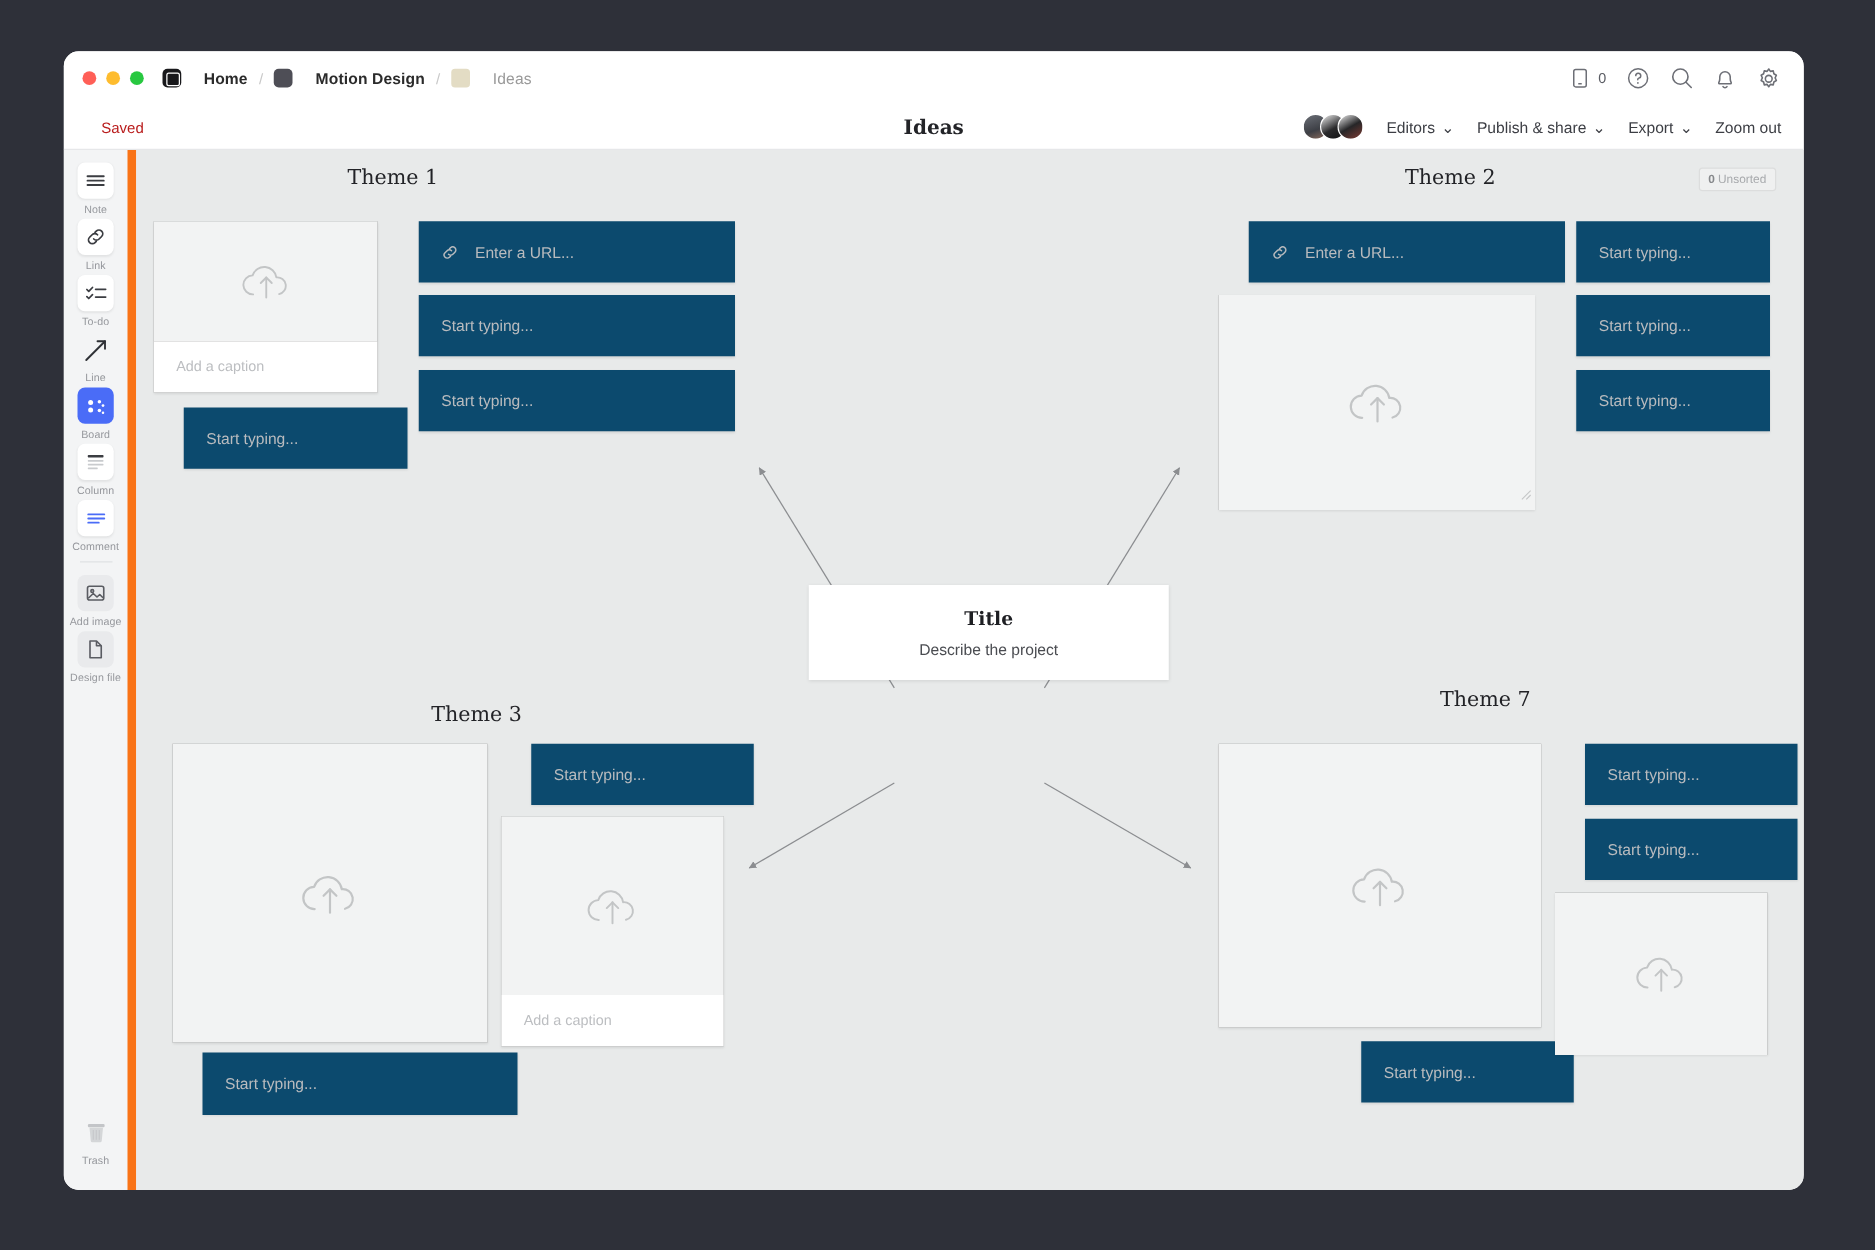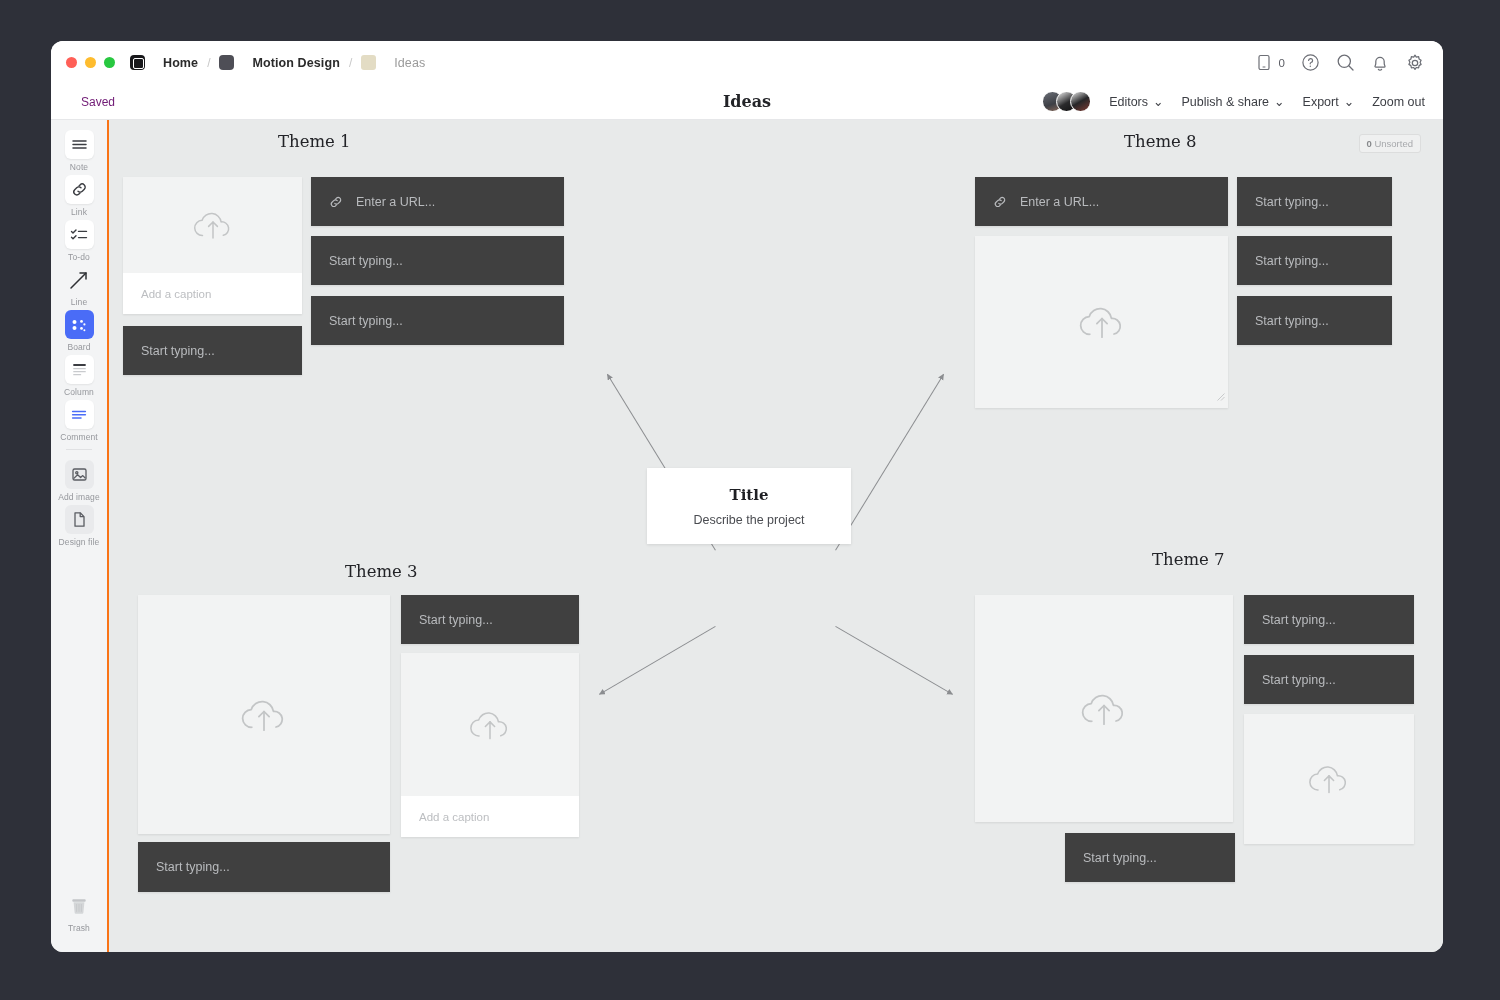--- a/index.html
+++ b/index.html
@@ -64,21 +64,21 @@
   .subbar {
     height: 36px;
     flex: 0 0 36px;
     background: #ffffff;
     border-bottom: 1px solid #e6e7e9;
     display: flex;
     align-items: center;
     padding: 0 18px 0 30px;
     position: relative;
   }
-  .saved { font-size: 12px; color: #701a75; }
+  .saved { font-size: 12px; color: #b91c1c; }
   .doc-title {
     position: absolute; left: 0; right: 0; text-align: center;
     font-family: "DejaVu Serif", "Liberation Serif", serif;
     font-weight: 700; font-size: 16px; color: #232428;
     pointer-events: none;
   }
   .sub-right { margin-left: auto; display: flex; align-items: center; gap: 18px; z-index: 2; }
   .avatars { display: flex; align-items: center; }
   .avatar {
     width: 21px; height: 21px; border-radius: 50%;
@@ -95,21 +95,21 @@
   }
   .caret { display: inline-block; }
 
   
   .body { flex: 1; display: flex; min-height: 0; }
 
   
   .sidebar {
     width: 58px; flex: 0 0 58px;
     background: #f3f4f5;
-    border-right: 2px solid #f97316;
+    border-right: 7px solid #f97316;
     display: flex; flex-direction: column;
     align-items: center;
     padding-top: 10px;
     position: relative;
   }
   .tool { width: 46px; margin-bottom: 3px; display: flex; flex-direction: column; align-items: center; cursor: default; }
   .tool-box {
     width: 29px; height: 29px; border-radius: 6px;
     background: #ffffff;
     display: flex; align-items: center; justify-content: center;
@@ -132,22 +132,23 @@
 
   .theme-title {
     position: absolute;
     font-family: "DejaVu Serif", "Liberation Serif", serif;
     font-weight: 400; font-size: 16.5px; color: #222327;
     white-space: nowrap;
   }
 
   .card {
     position: absolute;
-    background: #404040;
+    background: #0c4a6e;
     box-shadow: 0 1px 2px rgba(0,0,0,.09);
+    margin-left: 24px;
   }
   .note { display: flex; align-items: center; padding: 0 18px; }
   .note-ph { font-size: 12.5px; color: #b9bbbe; }
   .url-ico { margin-right: 13px; display: flex; color: #b9bbbe; }
 
   .imgcard { position: absolute; background: #737373; box-shadow: 0 1px 2px rgba(0,0,0,.09); display: flex; flex-direction: column; }
   .imgdrop {
     flex: 1; background: #f2f3f3;
     display: flex; align-items: center; justify-content: center;
     position: relative;
@@ -448,21 +449,21 @@
       </div>
 
       <div class="card note" style="left:202px; top:116px; width:253px; height:49px;">
         <span class="note-ph">Start typing...</span>
       </div>
 
       <div class="card note" style="left:202px; top:176px; width:253px; height:49px;">
         <span class="note-ph">Start typing...</span>
       </div>
 
-      <div class="theme-title" style="left:1015px; top:12px;">Theme 8</div>
+      <div class="theme-title" style="left:1015px; top:12px;">Theme 2</div>
 
       <div class="card note" style="left:866px; top:57px; width:253px; height:49px;">
         <span class="url-ico">
           <svg width="14" height="14" viewBox="0 0 17 17" fill="none" stroke="currentColor" stroke-width="1.4" stroke-linecap="round">
             <path d="M7 10.2a3 3 0 0 0 4.3 0l2-2a3 3 0 0 0-4.3-4.3l-1 1"></path>
             <path d="M10 6.8a3 3 0 0 0-4.3 0l-2 2a3 3 0 0 0 4.3 4.3l1-1"></path>
           </svg>
         </span>
         <span class="note-ph">Enter a URL...</span>
       </div>
@@ -486,21 +487,21 @@
       <div class="card note" style="left:1128px; top:57px; width:155px; height:49px;">
         <span class="note-ph">Start typing...</span>
       </div>
       <div class="card note" style="left:1128px; top:116px; width:155px; height:49px;">
         <span class="note-ph">Start typing...</span>
       </div>
       <div class="card note" style="left:1128px; top:176px; width:155px; height:49px;">
         <span class="note-ph">Start typing...</span>
       </div>
 
-      <div class="center-card" style="left:538px; top:348px; width:204px; height:76px;">
+      <div class="center-card" style="left:538px; top:348px; width:288px; height:76px;">
         <span class="center-title">Title</span>
         <span class="center-sub">Describe the project</span>
       </div>
 
       <div class="theme-title" style="left:236px; top:430px;margin-top:12px;">Theme 3</div>
 
       <div class="imgcard" style="left:29px; top:475px; width:252px; height:239px;">
         <div class="imgdrop">
           <svg width="52" height="42" viewBox="0 0 44 36" fill="none" stroke="currentColor" stroke-width="1.5" stroke-linecap="round" stroke-linejoin="round">
             <path d="M11.5 28.5a7.6 7.6 0 0 1-.4-15.2 9.8 9.8 0 0 1 19 1.6 6.8 6.8 0 0 1 2.2 13.4"></path>

